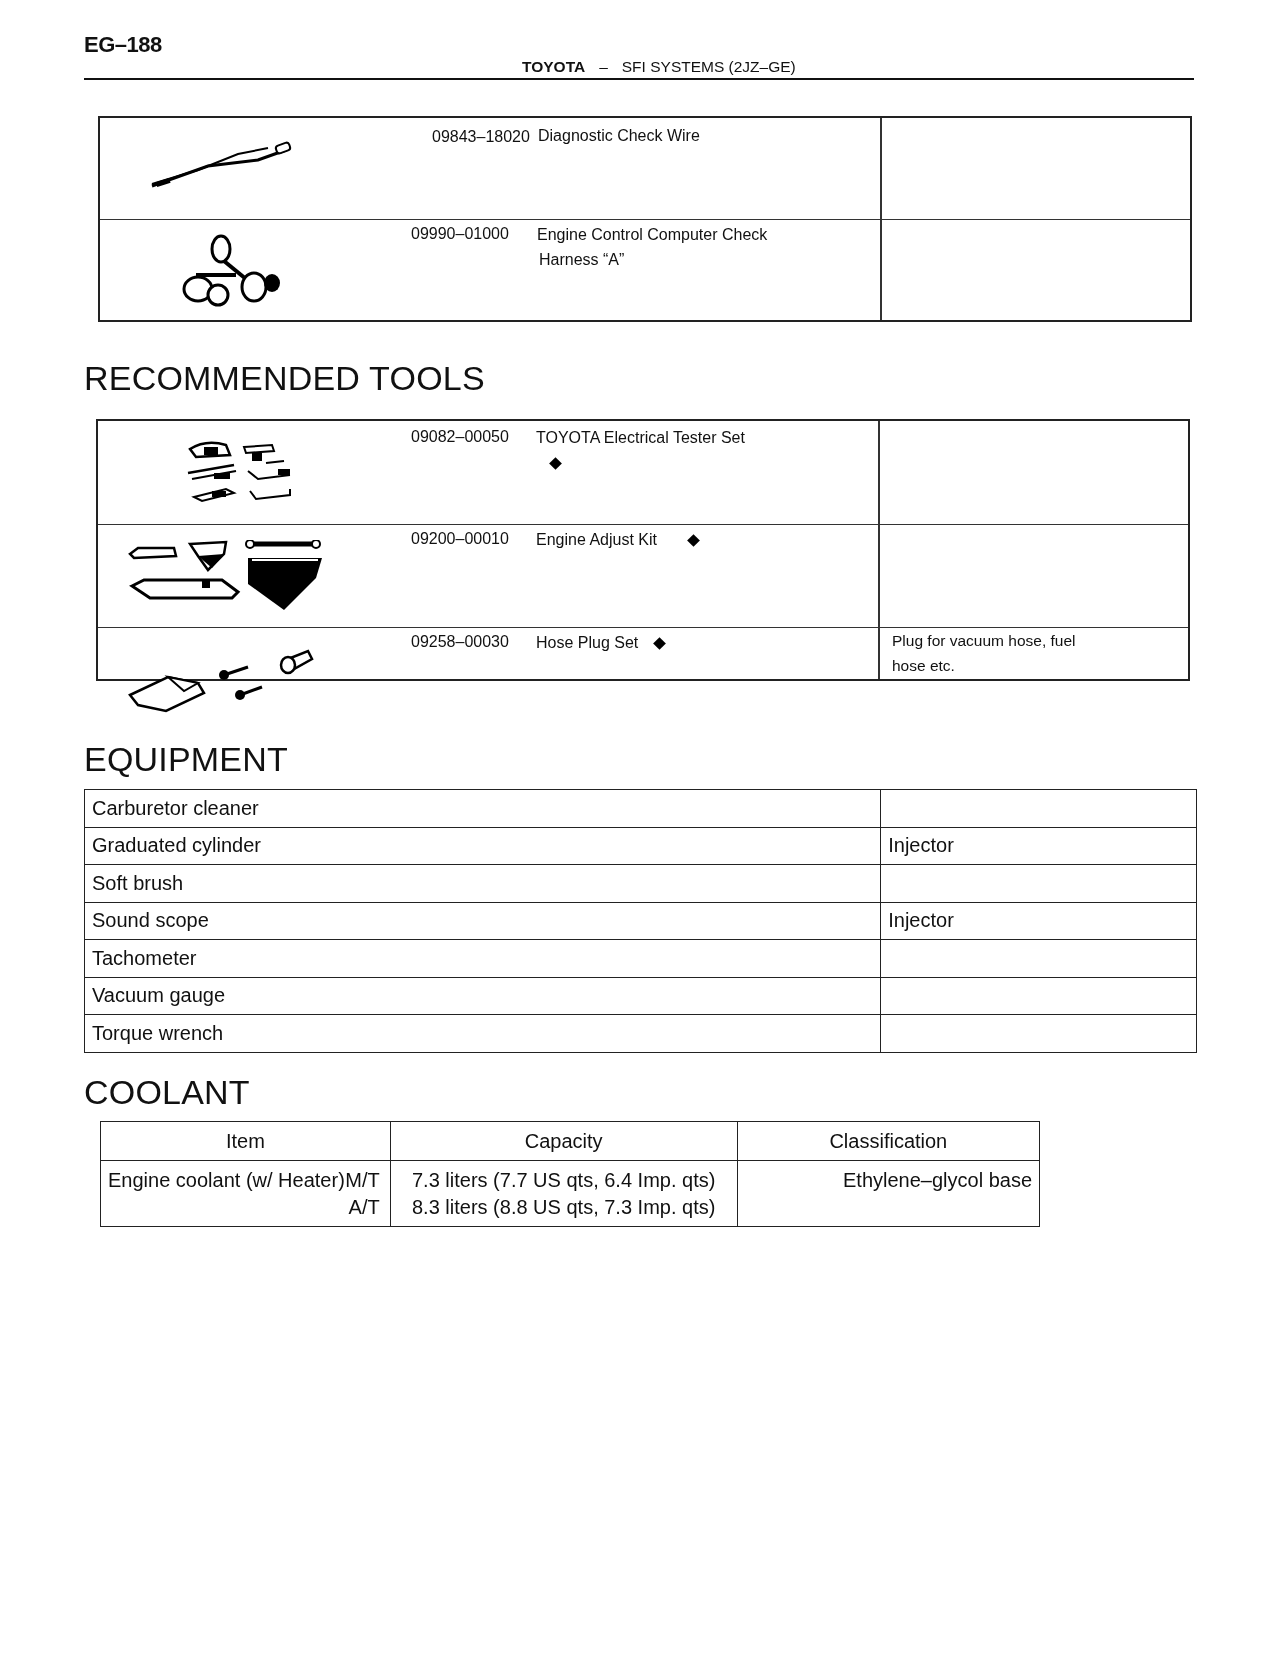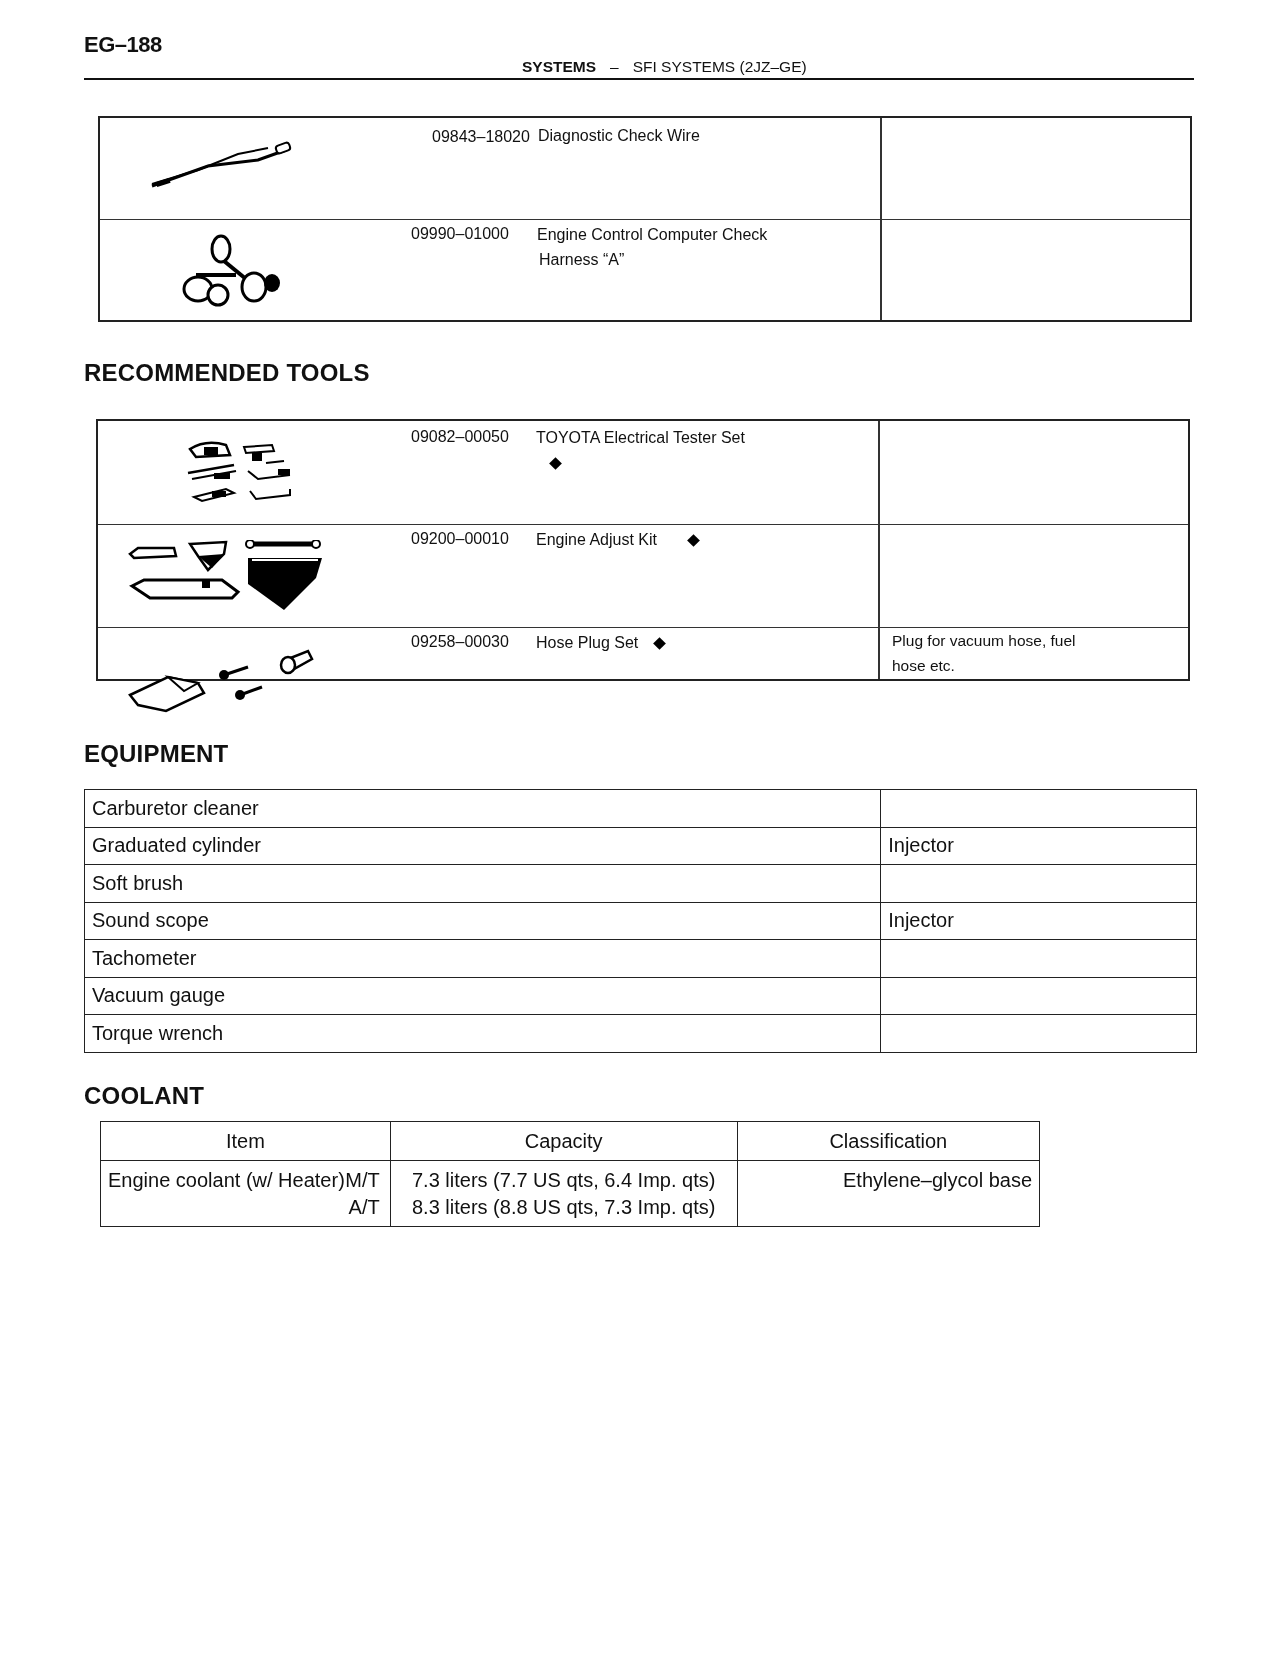--- a/index.html
+++ b/index.html
@@ -15,37 +15,37 @@
   .tool-table { border: 2px solid #222; box-sizing: border-box; }
   .tool-row { position: absolute; left: 0; right: 0; border-bottom: 1.5px solid #333; }
   .tool-row:last-child { border-bottom: none; }
   .tool-col-divider { position: absolute; top: 0; bottom: 0; width: 0; border-left: 2px solid #333; }
   .part-no { position: absolute; font-size: 16px; }
   .part-name { position: absolute; font-size: 16px; line-height: 25px; }
   .remark { position: absolute; font-size: 15.5px; line-height: 25px; }
   .diamond { display: inline-block; width: 9px; height: 9px; background: #000; transform: rotate(45deg); vertical-align: middle; }
   .illus { position: absolute; }
 
-  .section-title { font-size: 24px; font-weight: bold; letter-spacing: 0.2px; }
+  .section-title { font-size: 34px; font-weight: normal; letter-spacing: 0.2px; }
 
   table.grid { position: absolute; border-collapse: collapse; font-size: 20px; }
   table.grid td, table.grid th { border: 1.6px solid #222; padding: 0 7px; font-weight: normal; }
   table.equip td { height: 36.5px; }
   table.coolant th { height: 38px; text-align: center; }
   table.coolant td { vertical-align: top; padding-top: 6px; line-height: 27px; }
   .item-cell { position: relative; }
   .trans { position: absolute; right: 10px; top: 6px; text-align: right; line-height: 27px; }
   .cap-cell { text-align: center; }
 </style>
 </head>
 <body>
 
 <div class="abs page-num">EG–188</div>
 <div class="abs running-head">
-  <span class="sec">SYSTEMS</span><span class="dash">–</span><span>SFI SYSTEMS (2JZ–GE)</span>
+  <span class="sec">TOYOTA</span><span class="dash">–</span><span>SFI SYSTEMS (2JZ–GE)</span>
 </div>
 <div class="abs head-rule"></div>
 
 <div class="abs tool-table" style="left:98px; top:116px; width:1094px; height:206px;">
   <div class="tool-col-divider" style="left:780px;"></div>
 
   <div class="tool-row" style="top:0; height:101px;">
     <svg class="illus" style="left:48px; top:22px;" width="150" height="50" viewBox="0 0 150 50">
       <path d="M4 46 L60 26 L110 20 L138 10" stroke="#000" stroke-width="3" fill="none"></path>
       <path d="M4 44 L50 30 L90 14 L120 8" stroke="#000" stroke-width="2" fill="none"></path>
@@ -181,21 +181,21 @@
         <td>Vacuum gauge</td>
         <td></td>
       </tr>
     <tr>
         <td>Torque wrench</td>
         <td></td>
       </tr>
   </tbody>
 </table>
 
-<div class="abs section-title" style="left:84px; top:1073px;margin-top:9px;">COOLANT</div>
+<div class="abs section-title" style="left:84px; top:1073px;">COOLANT</div>
 
 <table class="grid coolant" style="left:100px; top:1121px; width:940px;">
   <colgroup>
       <col style="width:347px;">
       <col style="width:417px;">
       <col style="width:349px;">
     </colgroup>
   <thead>
     <tr>
       <th>Item</th>

